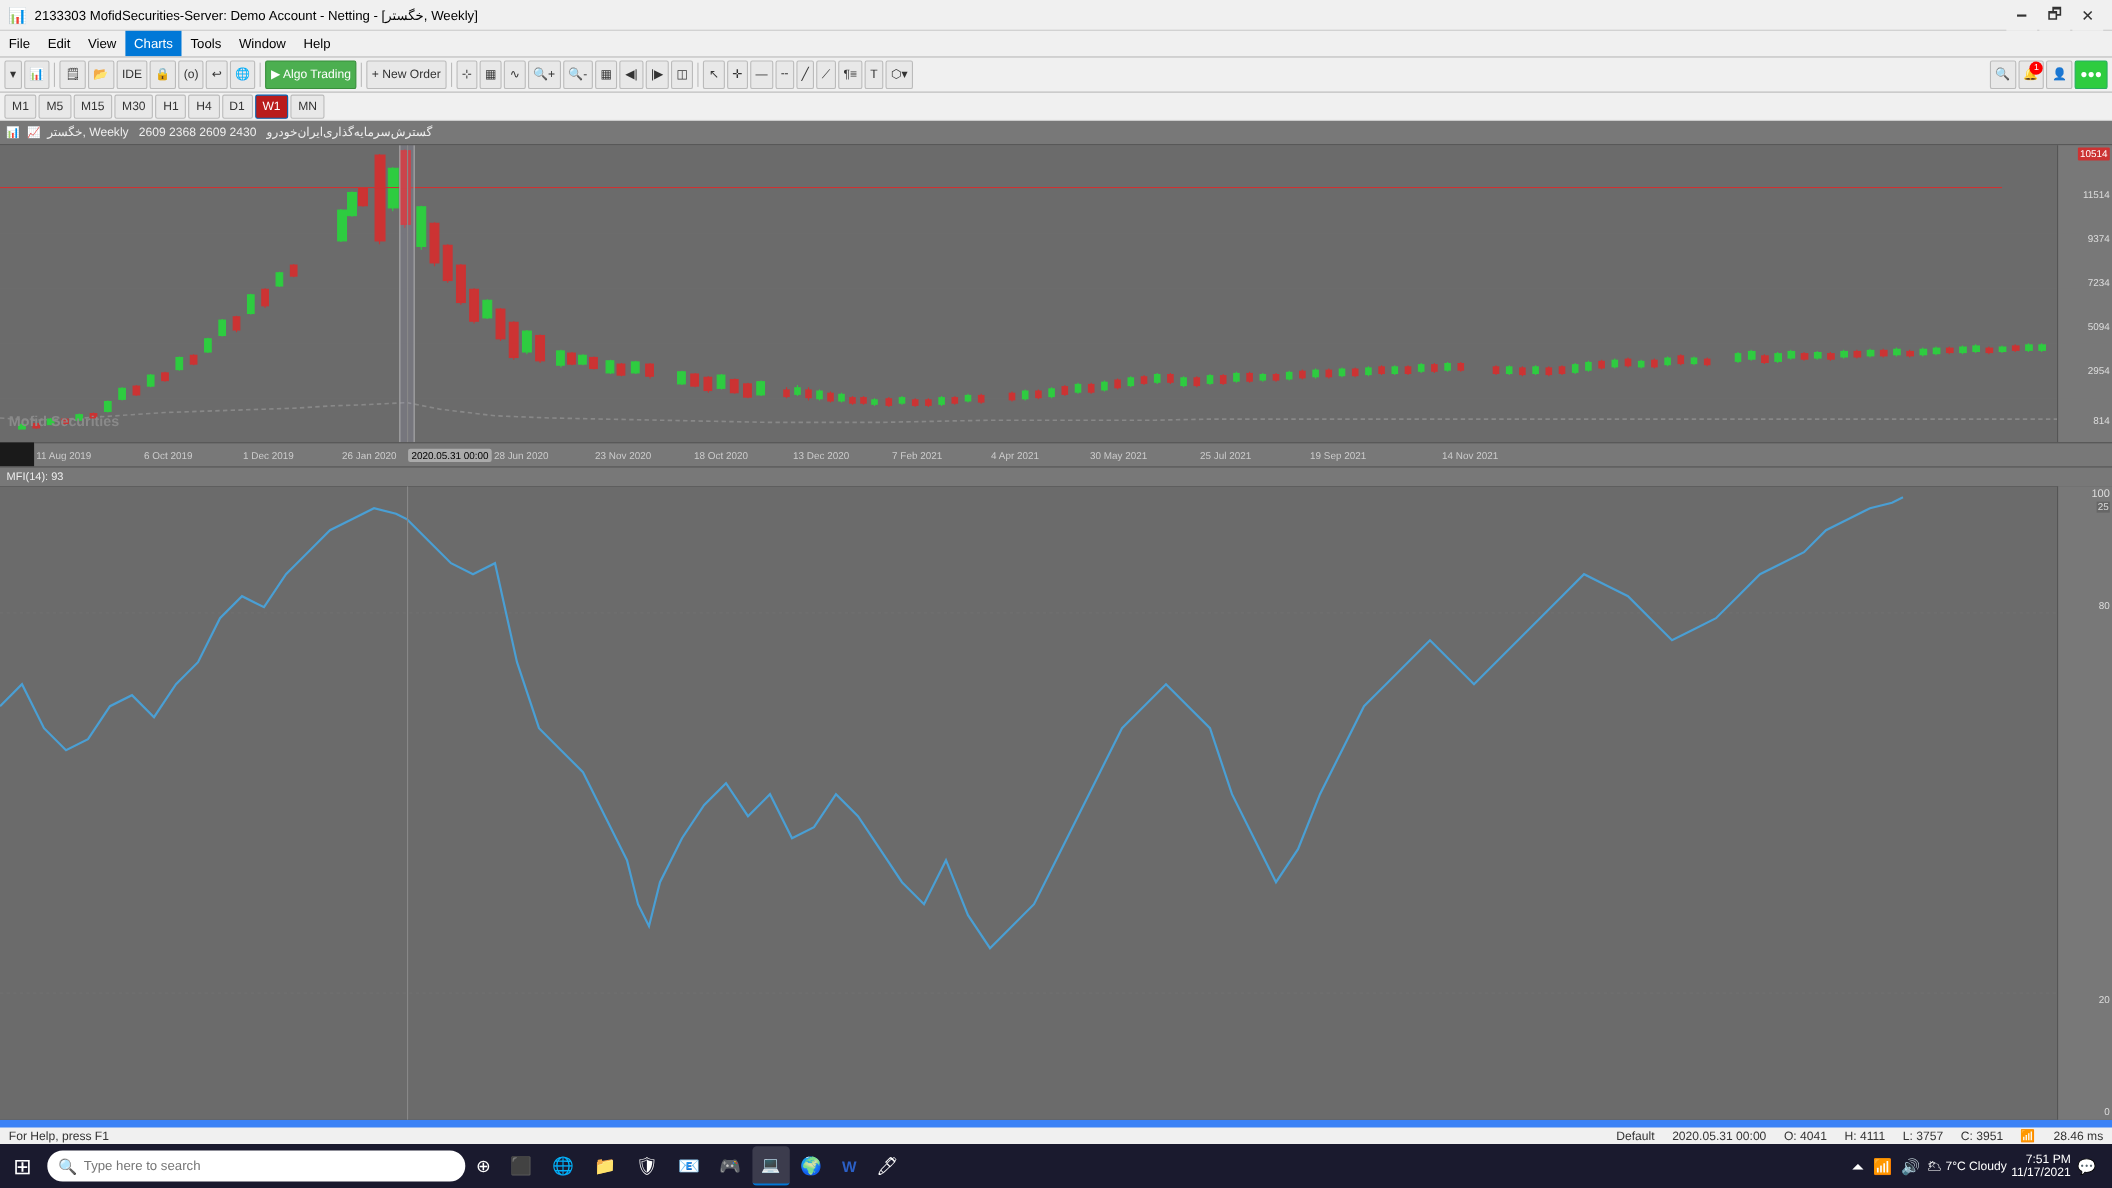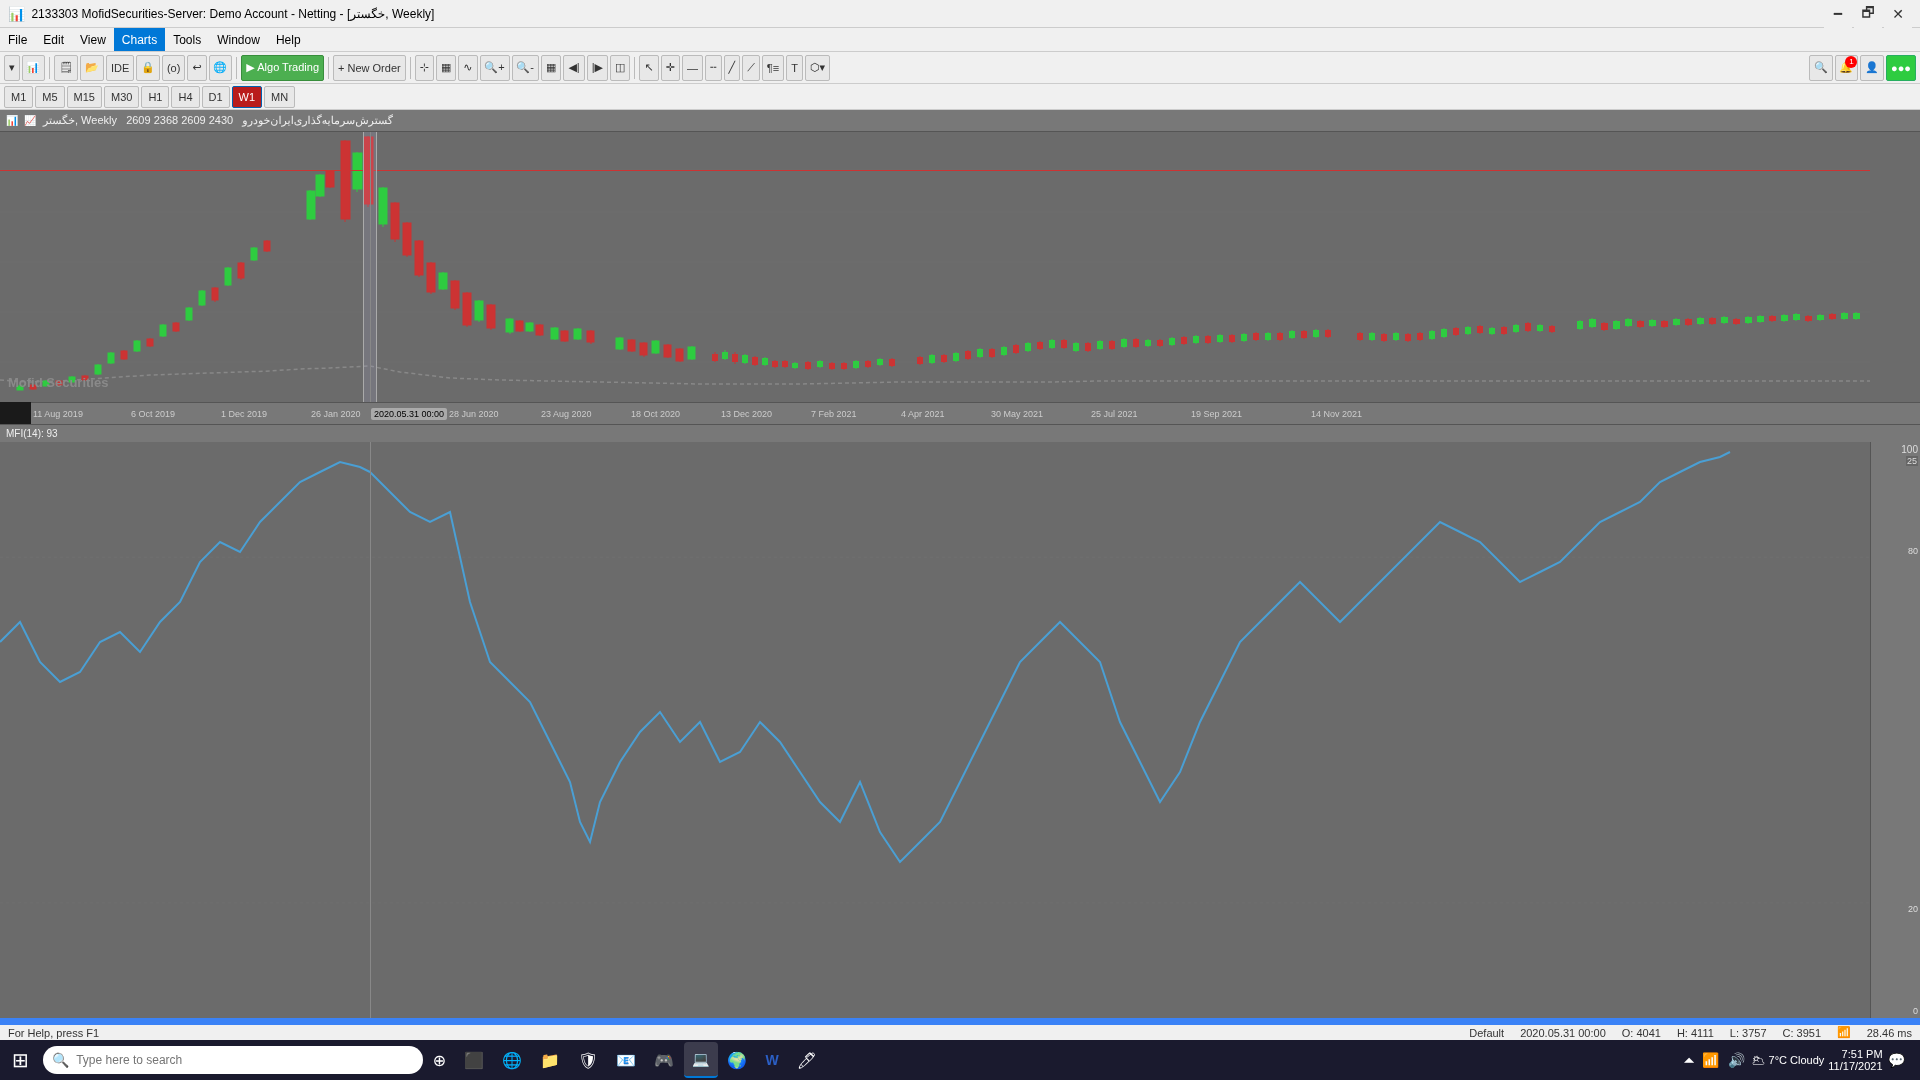--- a/index.html
+++ b/index.html
@@ -786,30 +786,39 @@
           <line x1="1832" y1="181" x2="1832" y2="188" stroke="#cc3333" stroke-width="1"></line>
           <rect x="1829" y="182" width="7" height="5" fill="#cc3333"></rect>
           <line x1="1844" y1="180" x2="1844" y2="188" stroke="#2ecc40" stroke-width="1"></line>
           <rect x="1841" y="181" width="7" height="6" fill="#2ecc40"></rect>
           <line x1="1856" y1="180" x2="1856" y2="188" stroke="#2ecc40" stroke-width="1"></line>
           <rect x="1853" y="181" width="7" height="6" fill="#2ecc40"></rect>
         </g>
       </svg>
     </div>
 
+    <div class="scale-column" style="width:50px;background:#787878;border-left:1px solid #555;position:relative;height:270px;">
+      <div style="position:absolute;top:2px;right:2px;background:#cc3333;color:#fff;font-size:9px;padding:1px 2px;border-radius:1px;">10514</div>
+      <div style="position:absolute;top:40px;right:2px;font-size:9px;color:#ddd;">11514</div>
+      <div style="position:absolute;top:80px;right:2px;font-size:9px;color:#ddd;">9374</div>
+      <div style="position:absolute;top:120px;right:2px;font-size:9px;color:#ddd;">7234</div>
+      <div style="position:absolute;top:160px;right:2px;font-size:9px;color:#ddd;">5094</div>
+      <div style="position:absolute;top:200px;right:2px;font-size:9px;color:#ddd;">2954</div>
+      <div style="position:absolute;top:245px;right:2px;font-size:9px;color:#ddd;">814</div>
+    </div>
   </div>
 
   <div id="date-axis" style="height:22px;background:#787878;display:flex;align-items:center;border-top:1px solid #555;position:relative;overflow:hidden;margin-left:31px;">
     <span class="date-label" style="left:2px;">11 Aug 2019</span>
     <span class="date-label" style="left:100px;">6 Oct 2019</span>
     <span class="date-label" style="left:190px;">1 Dec 2019</span>
     <span class="date-label" style="left:280px;">26 Jan 2020</span>
     <span class="date-label" style="left:340px;background:#aaa;color:#000;padding:1px 3px;border-radius:2px;">2020.05.31 00:00</span>
     <span class="date-label" style="left:418px;">28 Jun 2020</span>
-    <span class="date-label" style="left:510px;">23 Aug 2020</span>
+    <span class="date-label" style="left:510px;">23 Nov 2020</span>
     <span class="date-label" style="left:600px;">18 Oct 2020</span>
     <span class="date-label" style="left:690px;">13 Dec 2020</span>
     <span class="date-label" style="left:780px;">7 Feb 2021</span>
     <span class="date-label" style="left:870px;">4 Apr 2021</span>
     <span class="date-label" style="left:960px;">30 May 2021</span>
     <span class="date-label" style="left:1060px;">25 Jul 2021</span>
     <span class="date-label" style="left:1160px;">19 Sep 2021</span>
     <span class="date-label" style="left:1280px;">14 Nov 2021</span>
   </div>
 

